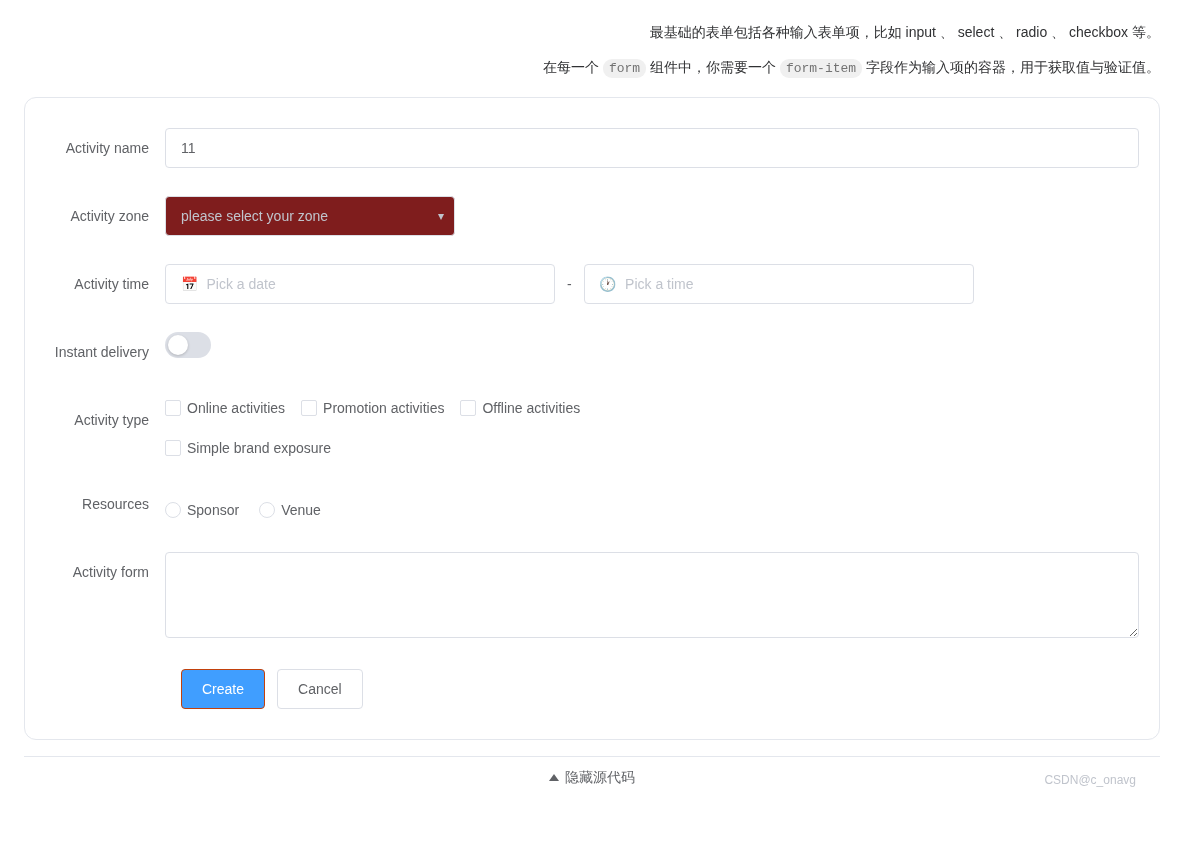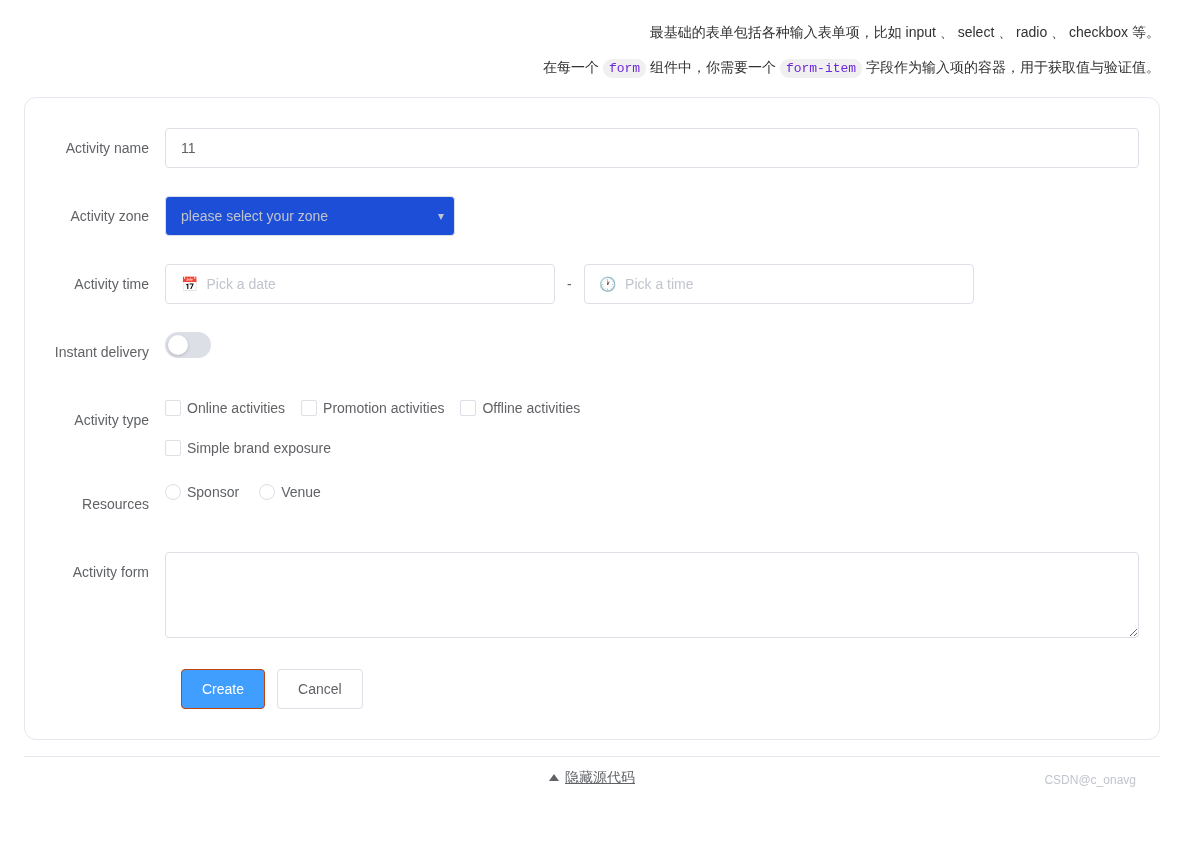--- a/index.html
+++ b/index.html
@@ -30,21 +30,21 @@
     .intro-line {
       margin-bottom: 10px;
     }
 
     code {
       background: #f0f0f0;
       border-radius: 9px;
       padding: 2px 6px;
       font-family: "Courier New", monospace;
       font-size: 13px;
-      color: #6d28d9;
+      color: #737373;
     }
 
     .form-container {
       border: 1px solid #e4e7ed;
       border-radius: 12px;
       background: #fff;
       padding: 30px 20px 30px 20px;
       margin-bottom: 16px;
     }
 
@@ -98,21 +98,21 @@
     .el-select-display {
       height: 40px;
       border: 1px solid #dcdfe6;
       border-radius: 4px;
       padding: 0 30px 0 15px;
       font-size: 14px;
       color: #c0c4cc;
       display: flex;
       align-items: center;
       cursor: pointer;
-      background: #1d4ed8;
+      background: #7f1d1d;
       position: relative;
     }
 
     .el-select-arrow {
       position: absolute;
       right: 10px;
       top: 50%;
       transform: translateY(-50%);
       color: #c0c4cc;
       font-size: 12px;
@@ -208,20 +208,21 @@
       display: flex;
       align-items: center;
       justify-content: center;
     }
 
     
     .radio-group {
       display: flex;
       gap: 20px;
       align-items: center;
+      margin-top: 18px;
     }
 
     .el-radio {
       display: flex;
       align-items: center;
       gap: 6px;
       cursor: pointer;
       color: #606266;
     }
 
@@ -295,21 +296,20 @@
       background: #fff;
     }
 
     .hide-code-btn {
       display: flex;
       align-items: center;
       gap: 6px;
       color: #606266;
       font-size: 14px;
       cursor: pointer;
-      text-decoration: underline;
     }
 
     .csdn-watermark {
       position: absolute;
       right: 24px;
       bottom: 12px;
       font-size: 12px;
       color: #c0c4cc;
     }
 

